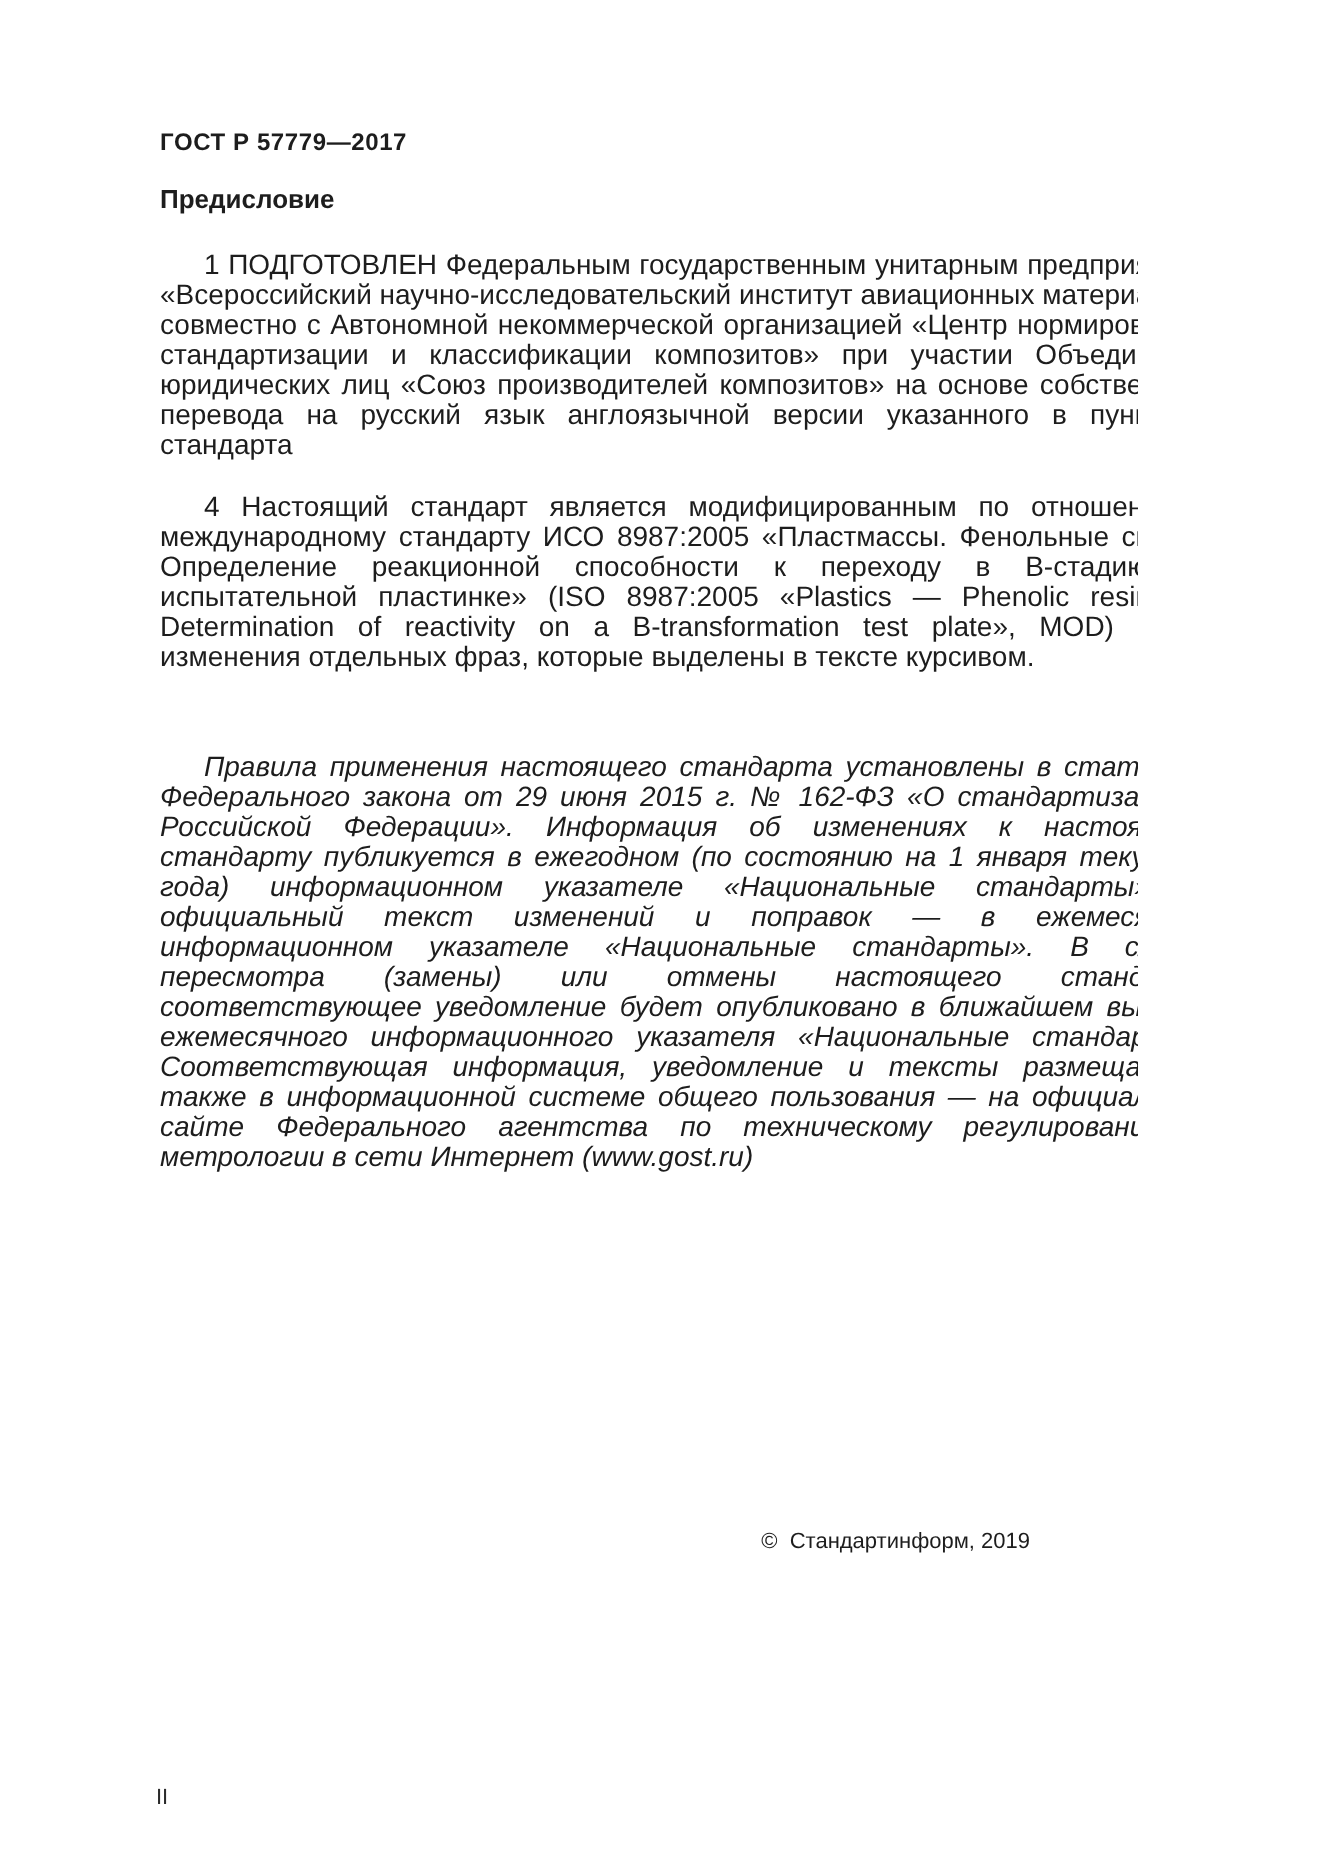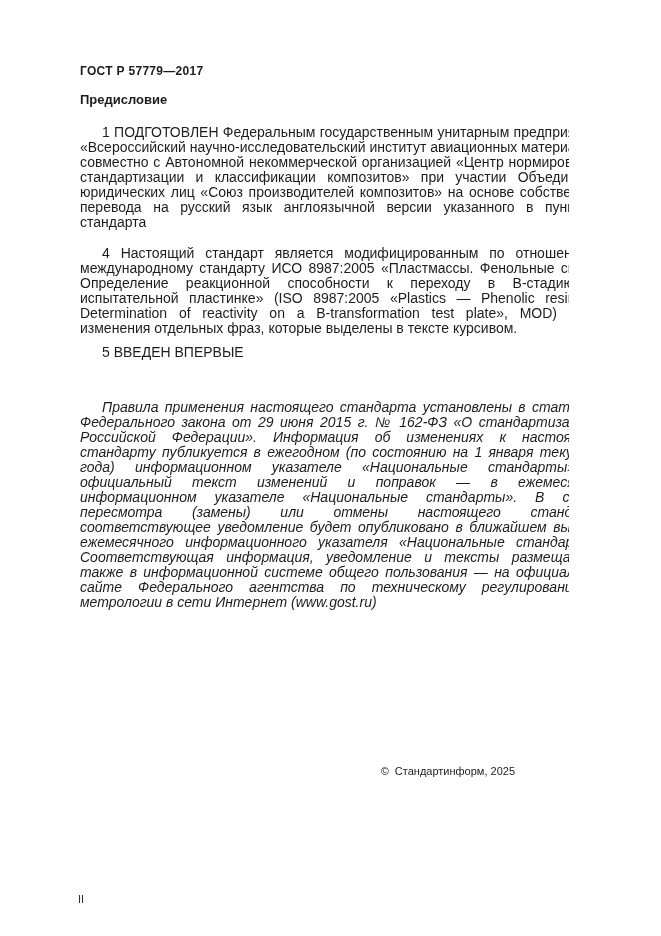--- a/index.html
+++ b/index.html
@@ -82,24 +82,23 @@
 
     <h1 class="doc-title">Предисловие</h1>
 
     <p class="para item item-first">1 ПОДГОТОВЛЕН Федеральным государственным унитарным предприятием «Всероссийский научно-исследовательский институт авиационных материалов» совместно с Автономной некоммерческой организацией «Центр нормирования, стандартизации и классификации композитов» при участии Объединения юридических лиц «Союз производителей композитов» на основе собственного перевода на русский язык англоязычной версии указанного в пункте 4 стандарта</p>
 
 
 
     <p class="para item item-4">4 Настоящий стандарт является модифицированным по отношению к международному стандарту ИСО 8987:2005 «Пластмассы. Фенольные смолы. Определение реакционной способности к переходу в В-стадию на испытательной пластинке» (ISO 8987:2005 «Plastics — Phenolic resins — Determination of reactivity on a B-transformation test plate», MOD) путем изменения отдельных фраз, которые выделены в тексте курсивом.</p>
 
 
-    <p class="para item">5 ВВЕДЕН ВПЕРВЫЕ</p>
 
     <p class="para legal">Правила применения настоящего стандарта установлены в статье 26 Федерального закона от 29 июня 2015 г. № 162-ФЗ «О стандартизации в Российской Федерации». Информация об изменениях к настоящему стандарту публикуется в ежегодном (по состоянию на 1 января текущего года) информационном указателе «Национальные стандарты», а официальный текст изменений и поправок — в ежемесячном информационном указателе «Национальные стандарты». В случае пересмотра (замены) или отмены настоящего стандарта соответствующее уведомление будет опубликовано в ближайшем выпуске ежемесячного информационного указателя «Национальные стандарты». Соответствующая информация, уведомление и тексты размещаются также в информационной системе общего пользования — на официальном сайте Федерального агентства по техническому регулированию и метрологии в сети Интернет (www.gost.ru)</p>
 
   </div>
 
-  <div class="copyright">©  Стандартинформ, 2025</div>
+  <div class="copyright">©  Стандартинформ, 2019</div>
 
 
   <div class="page-number">II</div>
 
 </div>
 
 </body></html>

